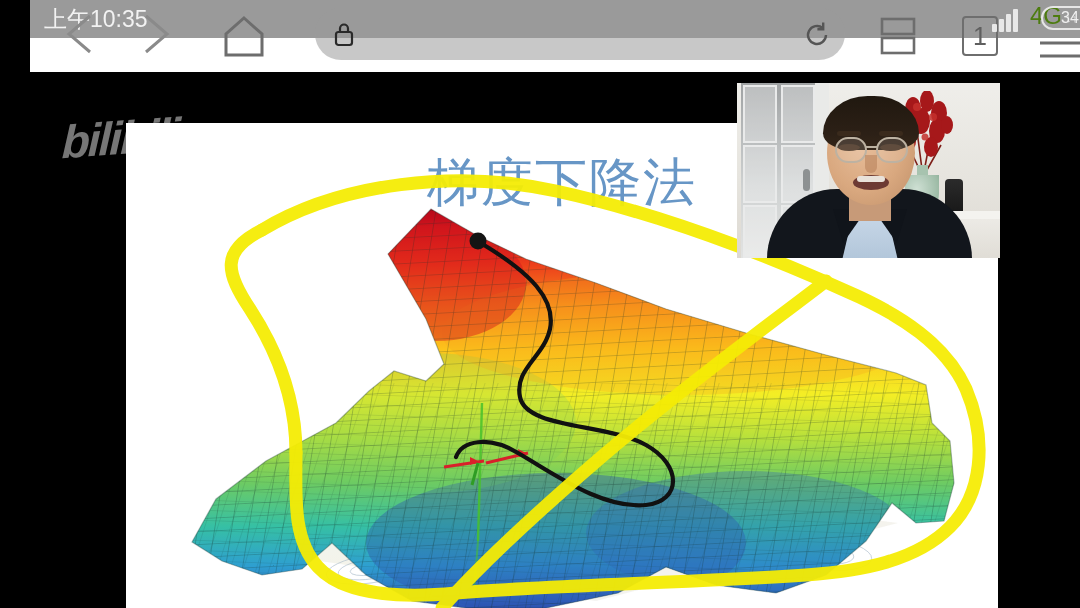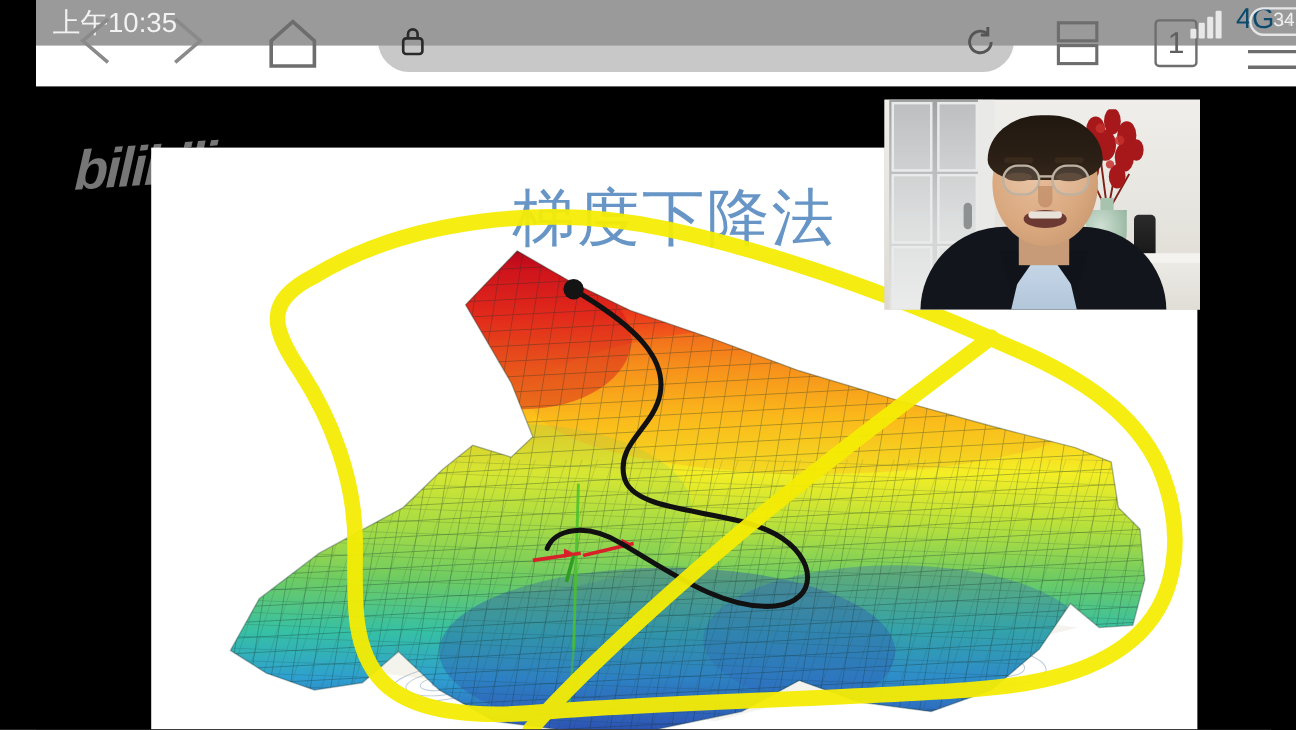--- a/index.html
+++ b/index.html
@@ -59,21 +59,21 @@
   }
   #tabcount-label { font-size: 25px; color: #5f5f5f; line-height: 28px; }
 
   #signal-group {
     position: absolute; left: 962px; top: 4px;
     display: flex; align-items: flex-end; height: 28px;
   }
   .bar { width: 5px; background: #e8e8e8; margin-right: 2px; border-radius: 1px; }
   #net-label {
     position: absolute; left: 1000px; top: 2px;
-    font-size: 24px; color: #0c4a6e; line-height: 28px;
+    font-size: 24px; color: #4d7c0f; line-height: 28px;
   }
   #net-sub { position: absolute; left: 1036px; top: 12px; font-size: 11px; color: #dcdcdc; }
   #battery {
     position: absolute; left: 1011px; top: 6px; width: 58px; height: 24px;
     border: 2px solid #e6e6e6; border-radius: 12px;
     display: flex; align-items: center; justify-content: center;
   }
   #battery-label { font-size: 16px; color: #f0f0f0; line-height: 18px; }
   #menu-icon { position: absolute; left: 1004px; top: 34px; width: 52px; height: 30px; }
 

